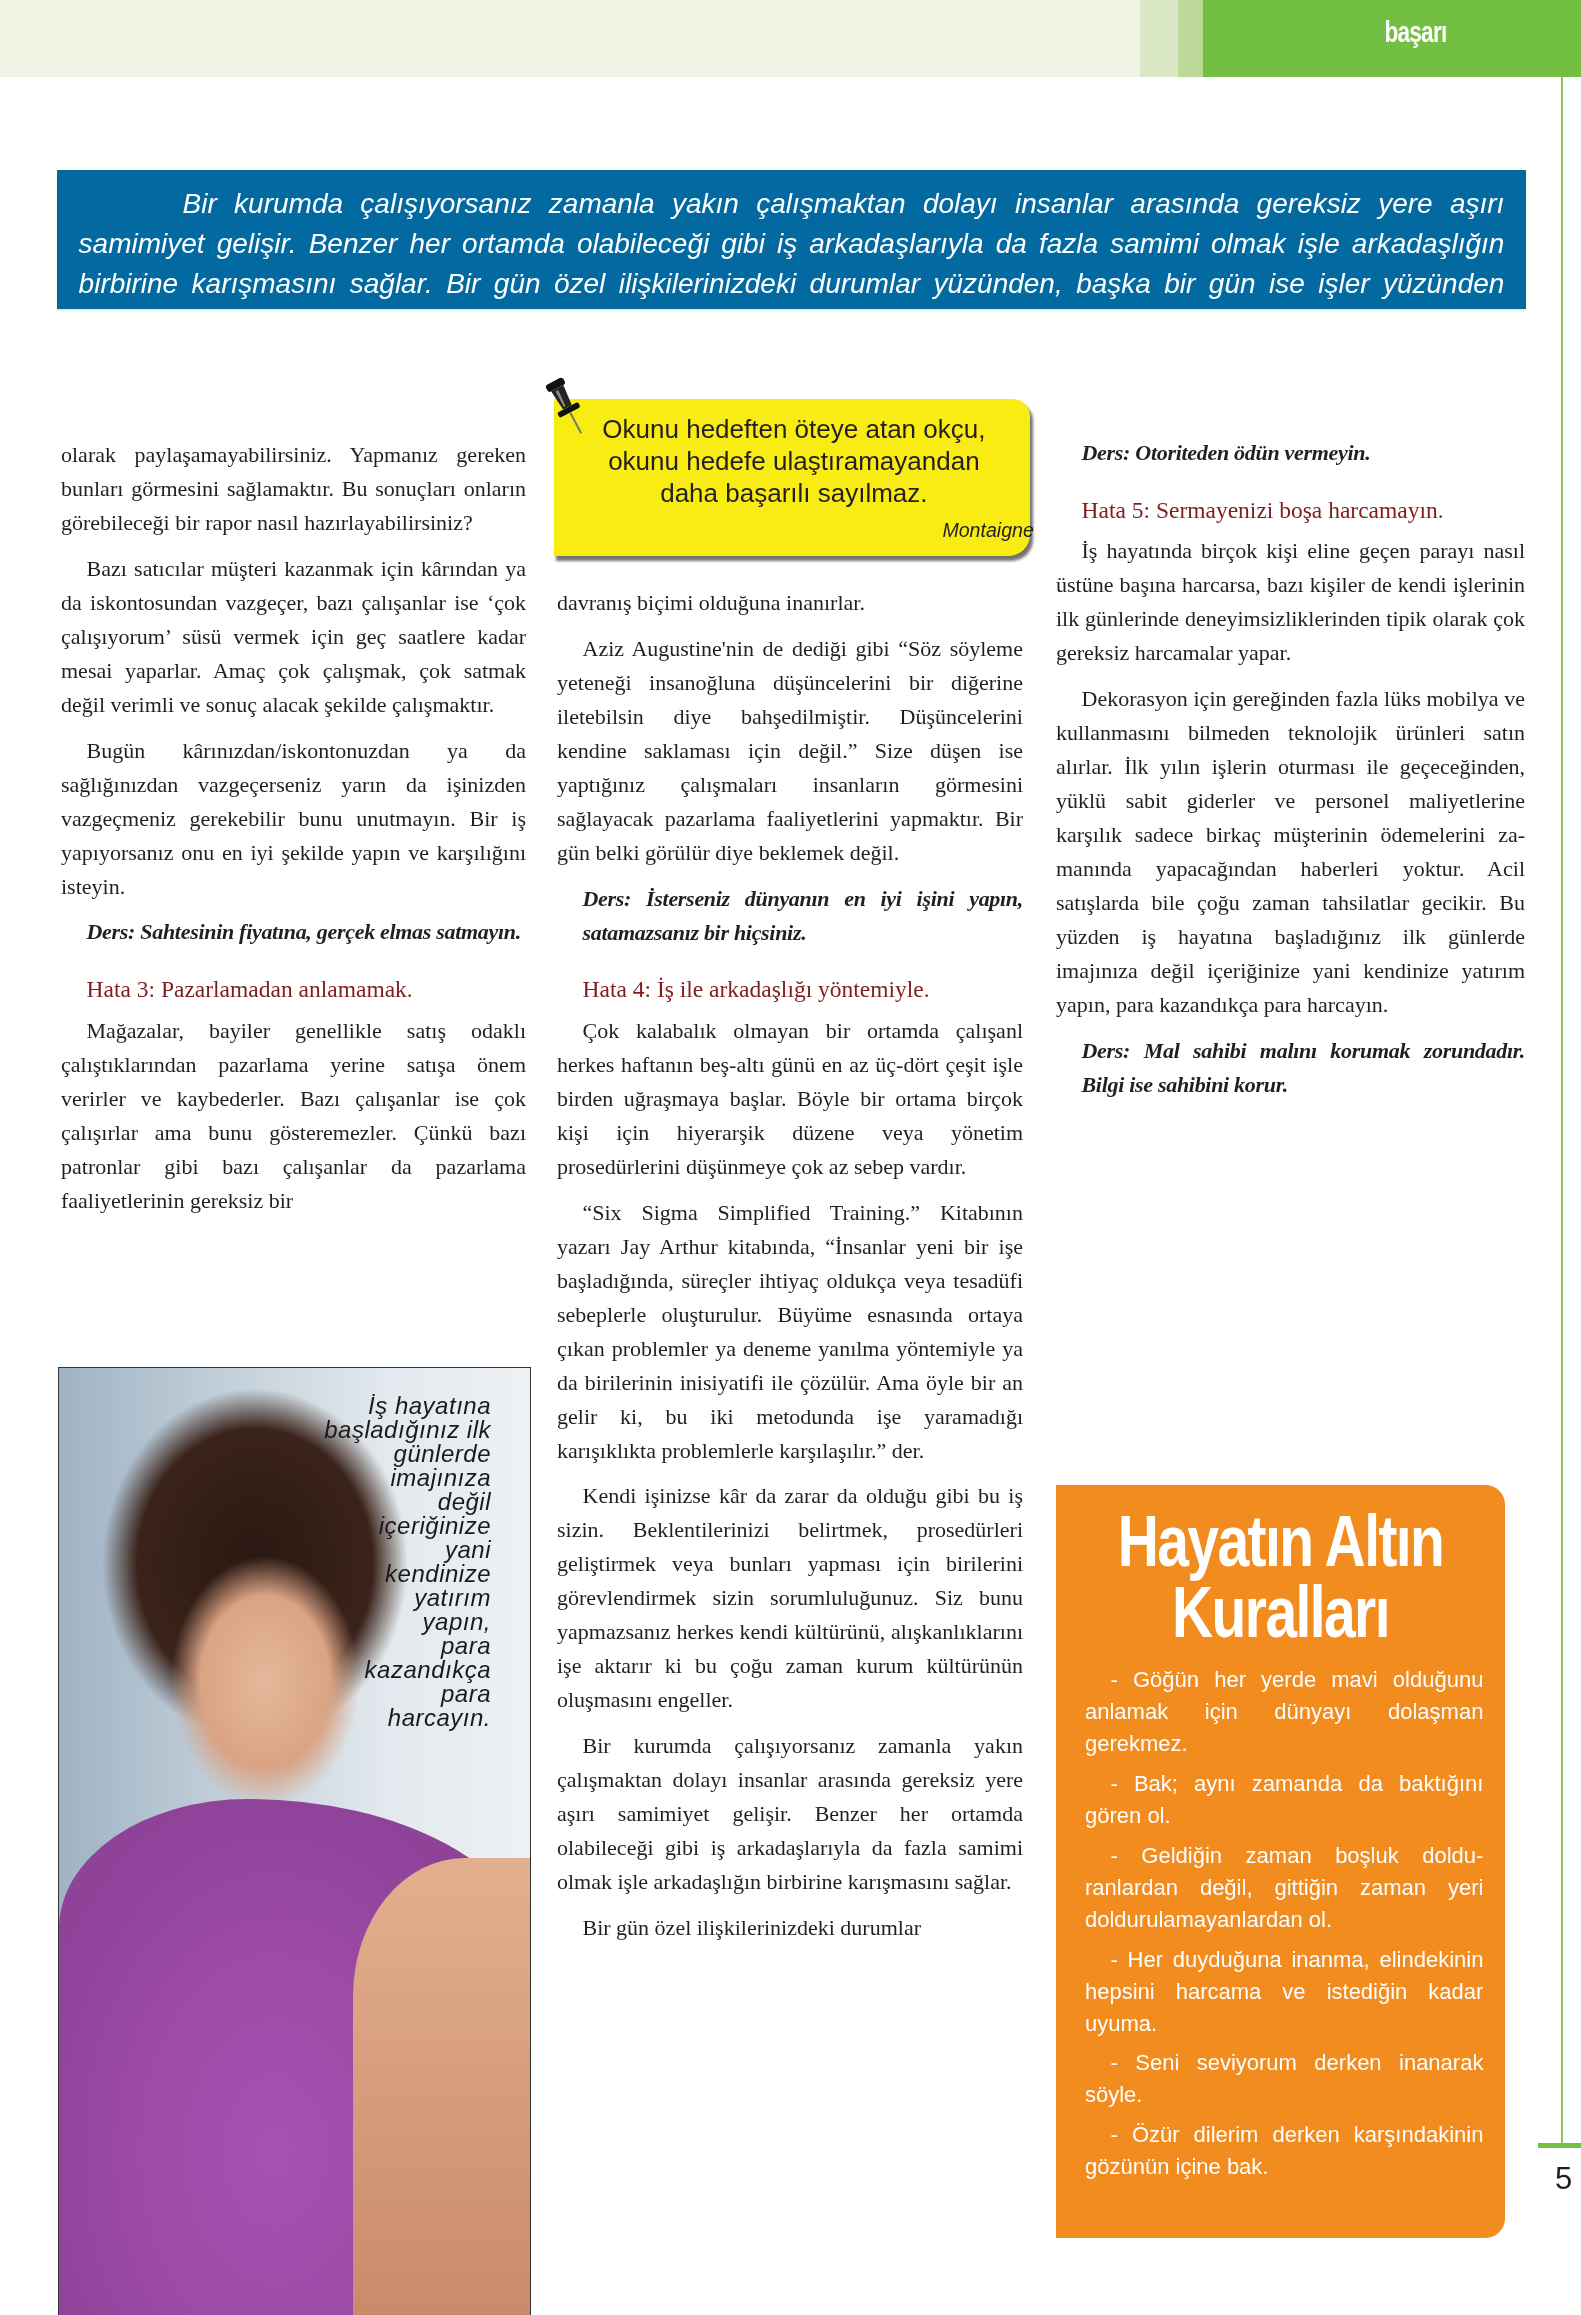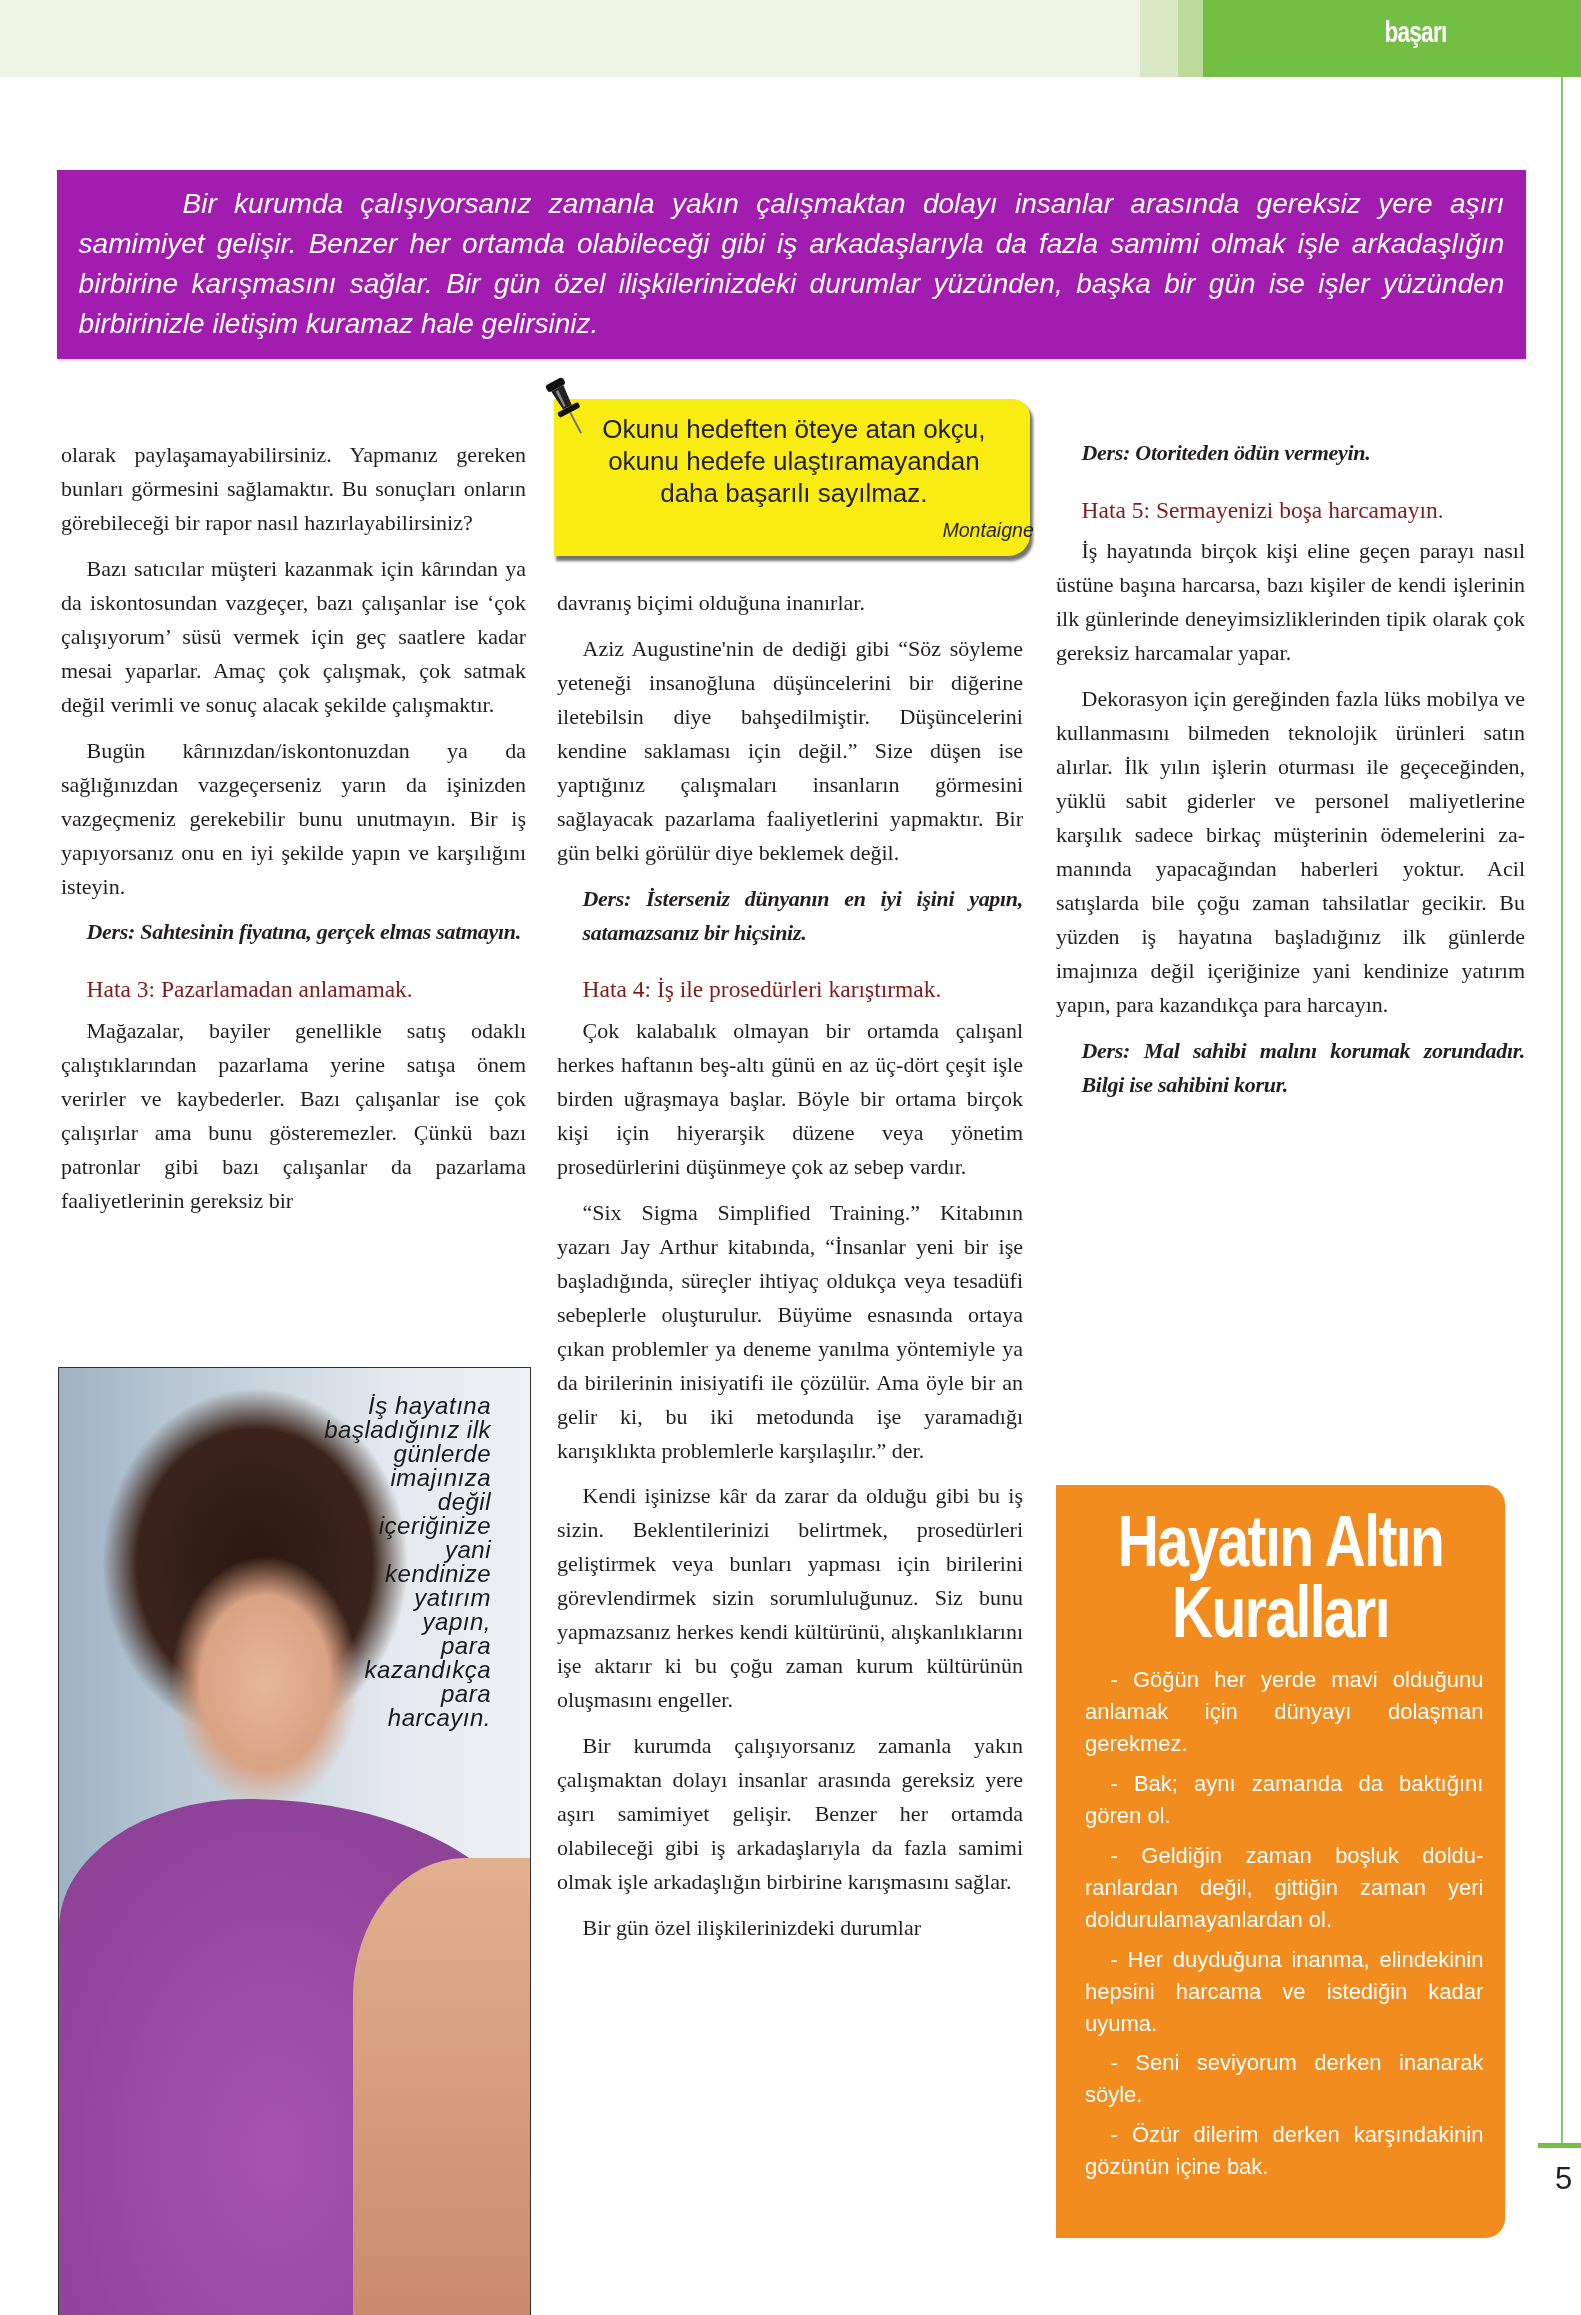--- a/index.html
+++ b/index.html
@@ -15,21 +15,21 @@
   .hdr .section { position:absolute; right:21.6px; top:15.7px; color:#fff;
         font-family:"Liberation Sans", "DejaVu Sans", sans-serif; font-size:29px; font-weight:bold;
         letter-spacing:-1px; transform:scaleX(0.78); transform-origin:right center; }
 
   .vline { position:absolute; left:1561px; top:77px; width:2px; height:2067px; background:#8cc56b; }
   .hbar { position:absolute; left:1538px; top:2143px; width:44px; height:4.9px; background:#72bf44; }
   .pagenum { position:absolute; left:1549px; top:2161px; width:29px; text-align:center;
         font-family:"Liberation Sans", "DejaVu Sans", sans-serif; font-size:31px; color:#231f20; }
 
   
-  .banner { position:absolute; left:57px; top:170px; width:1469px; height:189px; background:#a21caf;
+  .banner { position:absolute; left:57px; top:170px; width:1469px; height:139px; background:#0369a1;
         box-shadow:0 2px 2px rgba(0,0,0,0.1); }
   .banner p { margin:0; padding:13.7px 21.6px 0 21.6px; color:#fff;
         font-family:"Liberation Sans", "DejaVu Sans", sans-serif; font-style:italic;
         font-size:28px; line-height:40px; text-align:justify; text-indent:104px; }
 
   
   .col { position:absolute; font-size:22px; line-height:34px; text-align:justify; }
   .col1 { left:61px; top:438px; width:465px; }
   .col2 { left:557px; top:586px; width:466px; }
   .col3 { left:1056px; top:436px; width:469px; }
@@ -121,21 +121,21 @@
       <rect x="12" y="36" width="24" height="6" rx="2" fill="#111"></rect>
       <line x1="24" y1="42" x2="24" y2="66" stroke="#777" stroke-width="2"></line>
     </g>
   </svg>
 </div>
 
 <div class="col col2">
   <p class="noind">davranış biçimi olduğuna inanırlar.</p>
   <p>Aziz Augustine'nin de dediği gibi “Söz söyleme yeteneği insanoğluna düşüncele­rini bir diğerine iletebilsin diye bahşedil­miştir. Düşüncelerini kendine saklaması için değil.” Size düşen ise yaptığınız çalış­maları insanların görmesini sağlayacak pa­zarlama faaliyetlerini yapmaktır. Bir gün belki görülür diye beklemek değil.</p>
   <p class="ders">Ders: İsterseniz dünyanın en iyi işini yapın, satamazsanız bir hiçsiniz.</p>
-  <h3>Hata 4: İş ile prosedürleri karıştırmak.</h3>
+  <h3>Hata 4: İş ile arkadaşlığı yöntemiyle.</h3>
   <p>Çok kalabalık olmayan bir ortamda çalı­şanl herkes haftanın beş-altı günü en az üç-dört çeşit işle birden uğraşmaya başlar. Böyle bir ortama birçok kişi için hiyerarşik düzene veya yönetim prosedürlerini dü­şünmeye çok az sebep vardır.</p>
   <p>“Six Sigma Simplified Training.” Kita­bının yazarı Jay Arthur kitabında, “İnsan­lar yeni bir işe başladığında, süreçler ihti­yaç oldukça veya tesadüfi sebeplerle oluş­turulur. Büyüme esnasında ortaya çıkan problemler ya deneme yanılma yöntemiyle ya da birilerinin inisiyatifi ile çözülür. Ama öyle bir an gelir ki, bu iki metodunda işe yaramadığı karışıklıkta problemlerle kar­şılaşılır.” der.</p>
   <p>Kendi işinizse kâr da zarar da olduğu gibi bu iş sizin. Beklentilerinizi belirtmek, prosedürleri geliştirmek veya bunları yap­ması için birilerini görevlendirmek sizin sorumluluğunuz. Siz bunu yapmazsanız herkes kendi kültürünü, alışkanlıklarını işe aktarır ki bu çoğu zaman kurum kültü­rünün oluşmasını engeller.</p>
   <p>Bir kurumda çalışıyorsanız zamanla ya­kın çalışmaktan dolayı insanlar arasında gereksiz yere aşırı samimiyet gelişir. Ben­zer her ortamda olabileceği gibi iş arka­daşlarıyla da fazla samimi olmak işle arka­daşlığın birbirine karışmasını sağlar.</p>
   <p>Bir gün özel ilişkilerinizdeki durumlar</p>
 </div>
 
 <div class="col col3">
   <p class="ders">Ders: Otoriteden ödün vermeyin.</p>
   <h3>Hata 5: Sermayenizi boşa harcamayın.</h3>

